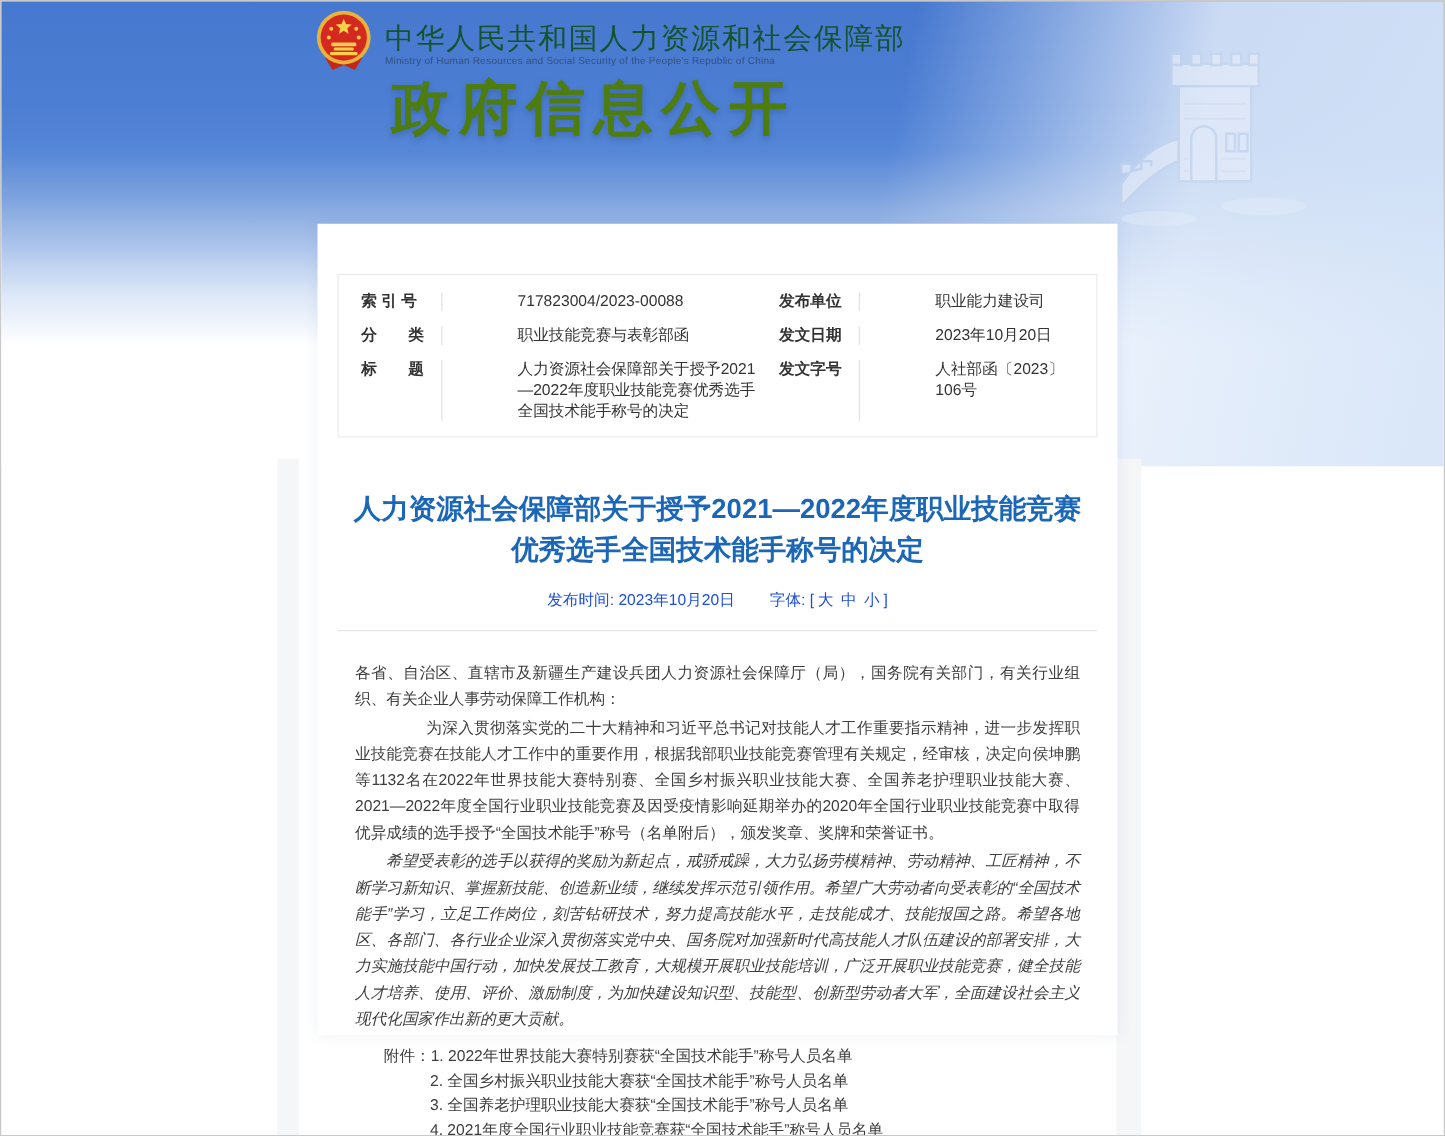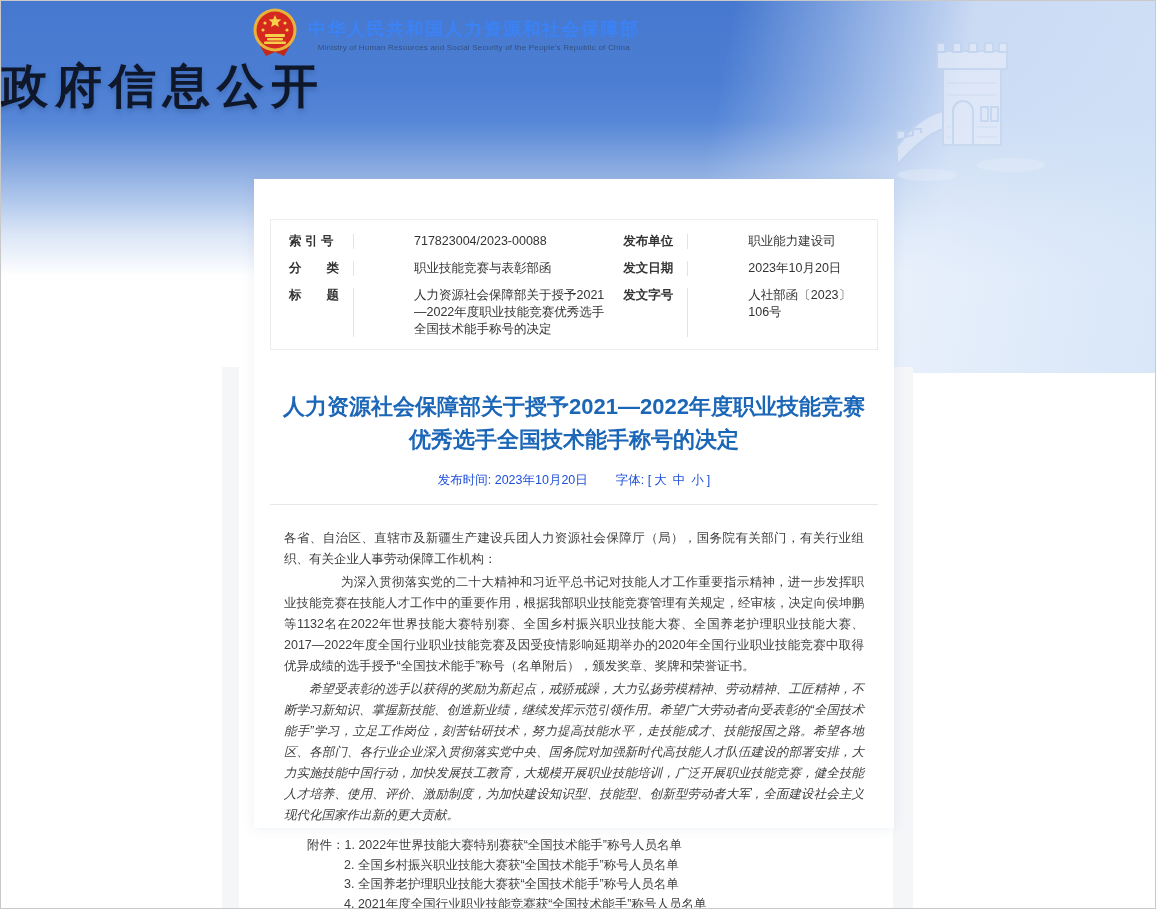--- a/index.html
+++ b/index.html
@@ -10,25 +10,25 @@
   }
   
   .header-bg{
     position:absolute;left:0;top:0;width:1156px;height:372px;
     background:
       linear-gradient(100deg, rgba(255,255,255,0) 60%, rgba(226,236,250,0.85) 80%, rgba(214,229,248,0.95) 100%),
       linear-gradient(to bottom, #4678cf 0%, #4c7ed3 22%, #5586d7 32%, #7da2de 42%, #a9c2ea 52%, #d8e4f6 62%, #ffffff 74%);
   }
   .watermark{position:absolute;left:890px;top:14px;opacity:0.65;}
   .brand{position:absolute;left:251px;top:7px;display:flex;align-items:center;gap:10px;}
-  .brand-cn{font-size:18px;font-weight:bold;color:#3b82f6;letter-spacing:1.5px;line-height:22px;}
-  .brand-en{font-size:8px;color:#33517f;margin-top:3px;letter-spacing:0.2px;text-align:center;}
+  .brand-cn{font-size:23px;font-weight:normal;color:#14532d;letter-spacing:1.5px;line-height:22px;}
+  .brand-en{font-size:8px;color:#33517f;margin-top:3px;letter-spacing:0.2px;}
   .page-title{
-    position:absolute;left:0;top:54px;width:948px;text-align:left;
-    font-size:47px;font-weight:bold;color:#0f172a;letter-spacing:7px;
+    position:absolute;left:0;top:54px;width:948px;text-align:center;
+    font-size:47px;font-weight:bold;color:#4d7c0f;letter-spacing:7px;
     text-shadow:0 3px 5px rgba(47,82,143,0.45);
   }
   
   .strip{position:absolute;top:366px;bottom:0;background:#f5f6f8;}
   .strip-left{left:221px;width:17px;}
   .strip-right{left:892px;width:20px;}
   
   .card{
     position:absolute;left:253px;top:178px;width:640px;height:649px;
     background:#ffffff;box-shadow:0 0 12px rgba(90,120,170,0.12);
@@ -162,21 +162,21 @@
   <h1 class="doc-title">人力资源社会保障部关于授予2021—2022年度职业技能竞赛优秀选手全国技术能手称号的决定</h1>
 
   <div class="pub-line">
     <span>发布时间: </span><span>2023年10月20日</span><span class="pub-fonts">字体: [</span><span class="font-size-btn">大</span><span class="font-size-btn">中</span><span class="font-size-btn">小</span><span>]</span>
   </div>
 
   <div class="rule"></div>
 
   <div class="body-text">
     <p>各省、自治区、直辖市及新疆生产建设兵团人力资源社会保障厅（局），国务院有关部门，有关行业组织、有关企业人事劳动保障工作机构：</p>
-    <p class="p-indent-big">为深入贯彻落实党的二十大精神和习近平总书记对技能人才工作重要指示精神，进一步发挥职业技能竞赛在技能人才工作中的重要作用，根据我部职业技能竞赛管理有关规定，经审核，决定向侯坤鹏等1132名在2022年世界技能大赛特别赛、全国乡村振兴职业技能大赛、全国养老护理职业技能大赛、2017—2022年度全国行业职业技能竞赛及因受疫情影响延期举办的2020年全国行业职业技能竞赛中取得优异成绩的选手授予“全国技术能手”称号（名单附后），颁发奖章、奖牌和荣誉证书。</p>
+    <p class="p-indent-big">为深入贯彻落实党的二十大精神和习近平总书记对技能人才工作重要指示精神，进一步发挥职业技能竞赛在技能人才工作中的重要作用，根据我部职业技能竞赛管理有关规定，经审核，决定向侯坤鹏等1132名在2022年世界技能大赛特别赛、全国乡村振兴职业技能大赛、全国养老护理职业技能大赛、2021—2022年度全国行业职业技能竞赛及因受疫情影响延期举办的2020年全国行业职业技能竞赛中取得优异成绩的选手授予“全国技术能手”称号（名单附后），颁发奖章、奖牌和荣誉证书。</p>
     <p class="p-indent">希望受表彰的选手以获得的奖励为新起点，戒骄戒躁，大力弘扬劳模精神、劳动精神、工匠精神，不断学习新知识、掌握新技能、创造新业绩，继续发挥示范引领作用。希望广大劳动者向受表彰的“全国技术能手”学习，立足工作岗位，刻苦钻研技术，努力提高技能水平，走技能成才、技能报国之路。希望各地区、各部门、各行业企业深入贯彻落实党中央、国务院对加强新时代高技能人才队伍建设的部署安排，大力实施技能中国行动，加快发展技工教育，大规模开展职业技能培训，广泛开展职业技能竞赛，健全技能人才培养、使用、评价、激励制度，为加快建设知识型、技能型、创新型劳动者大军，全面建设社会主义现代化国家作出新的更大贡献。</p>
   </div>
 
   <div class="attachments">
     <div class="att-line"><span>附件：</span><span class="att-link">1. 2022年世界技能大赛特别赛获“全国技术能手”称号人员名单</span></div>
     <div class="att-line att-indent att-link">2. 全国乡村振兴职业技能大赛获“全国技术能手”称号人员名单</div>
     <div class="att-line att-indent att-link">3. 全国养老护理职业技能大赛获“全国技术能手”称号人员名单</div>
     <div class="att-line att-indent att-link">4. 2021年度全国行业职业技能竞赛获“全国技术能手”称号人员名单</div>
 
   </div>

